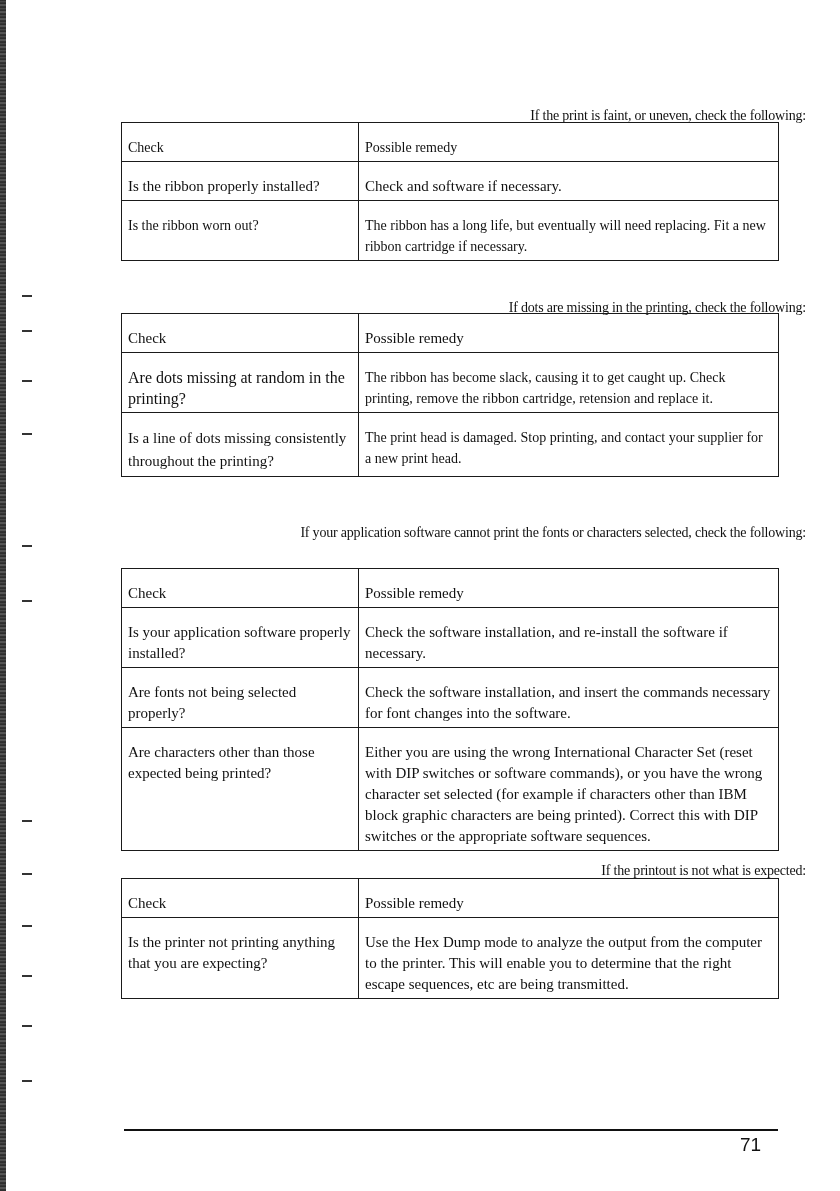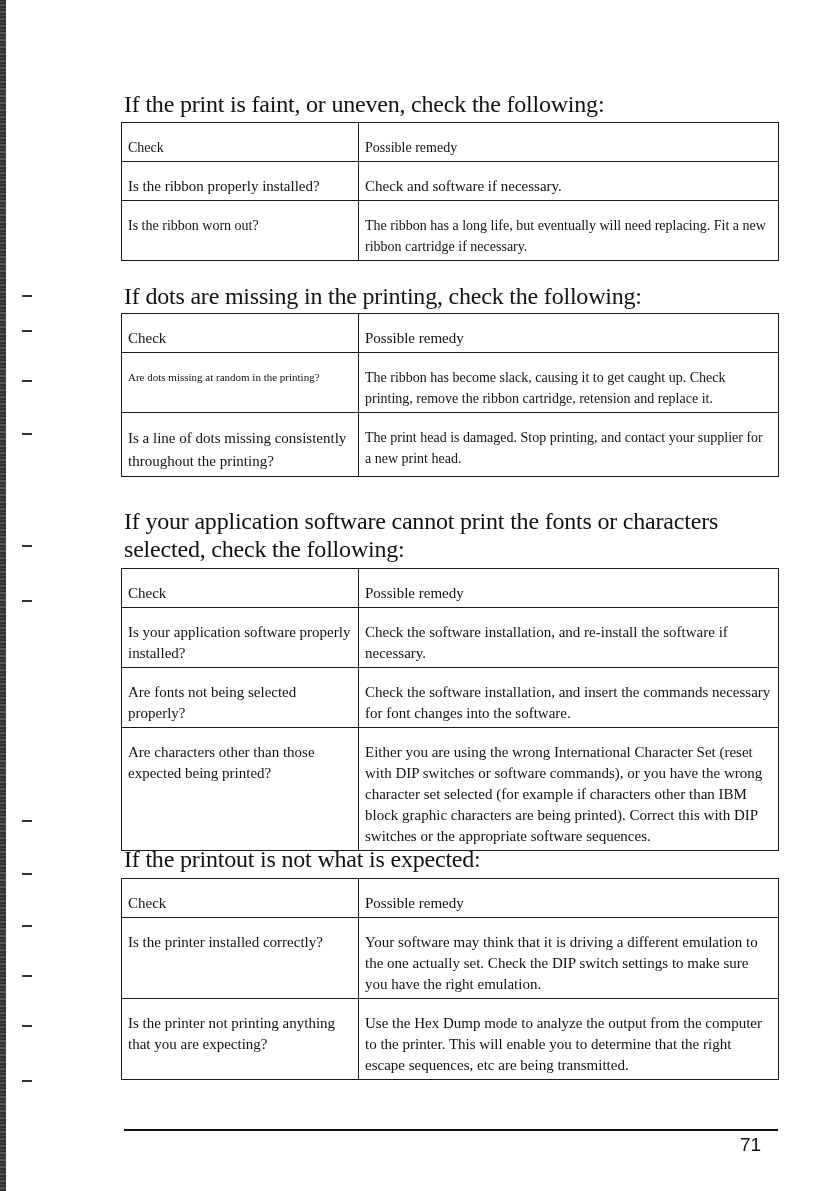--- a/index.html
+++ b/index.html
@@ -10,22 +10,22 @@
     }
     .scan-edge {
       position: absolute; left: 0; top: 0; width: 6px; height: 1191px;
       background: repeating-linear-gradient(180deg, #222 0px, #555 2px, #1a1a1a 3px, #666 5px, #222 7px);
     }
     .edge-mark {
       position: absolute; left: 22px; width: 10px; height: 2px; background: #333;
     }
     .section-title {
       position: absolute; left: 120px; width: 670px;
-      font-size: 24px; line-height: 28px; letter-spacing: -0.2px;
-      margin: 4px; font-weight: normal;
+      font-size: 14px; line-height: 28px; letter-spacing: -0.2px;
+      margin: 16px; font-weight: normal; text-align: right;
     }
     table.tbl {
       position: absolute; left: 121px; width: 657px;
       border-collapse: collapse; table-layout: fixed;
       font-size: 15px; line-height: 21px;
     }
     table.tbl td, table.tbl th {
       border: 1.5px solid #1a1a1a; vertical-align: top;
       padding: 14px 6px 3px 6px; text-align: left; font-weight: normal;
     }
@@ -84,21 +84,21 @@
   <colgroup>
       <col class="c1">
       <col class="c2">
     </colgroup>
   <tbody>
       <tr>
     <th>Check</th>
     <th>Possible remedy</th>
   </tr>
   <tr>
-    <td style="font-size:11px">Are dots missing at random in the printing?</td>
+    <td style="font-size:16px">Are dots missing at random in the printing?</td>
     <td class="justify" style="font-size:14px">The ribbon has become slack, causing it to get caught up. Check printing, remove the ribbon cartridge, retension and replace it.</td>
   </tr>
   <tr>
     <td class="justify" style="line-height:23px">Is a line of dots missing consistently throughout the printing?</td>
     <td class="justify" style="font-size:14px">The print head is damaged. Stop printing, and contact your supplier for a new print head.</td>
   </tr>
 </tbody>
   </table>
 
 <h2 class="section-title" style="top:503px">If your application software cannot print the fonts or characters selected, check the following:</h2>
@@ -132,24 +132,20 @@
   <colgroup>
       <col class="c1">
       <col class="c2">
     </colgroup>
   <tbody>
       <tr>
     <th>Check</th>
     <th>Possible remedy</th>
   </tr>
   <tr>
-    <td class="justify">Is the printer installed correctly?</td>
-    <td class="justify">Your software may think that it is driving a different emulation to the one actually set. Check the DIP switch settings to make sure you have the right emulation.</td>
-  </tr>
-  <tr>
     <td class="justify">Is the printer not printing anything that you are expecting?</td>
     <td class="justify">Use the Hex Dump mode to analyze the output from the computer to the printer. This will enable you to determine that the right escape sequences, etc are being transmitted.</td>
   </tr>
 </tbody>
   </table>
 
 <div class="rule"></div>
 <div class="page-num">71</div>
 
 </body></html>

